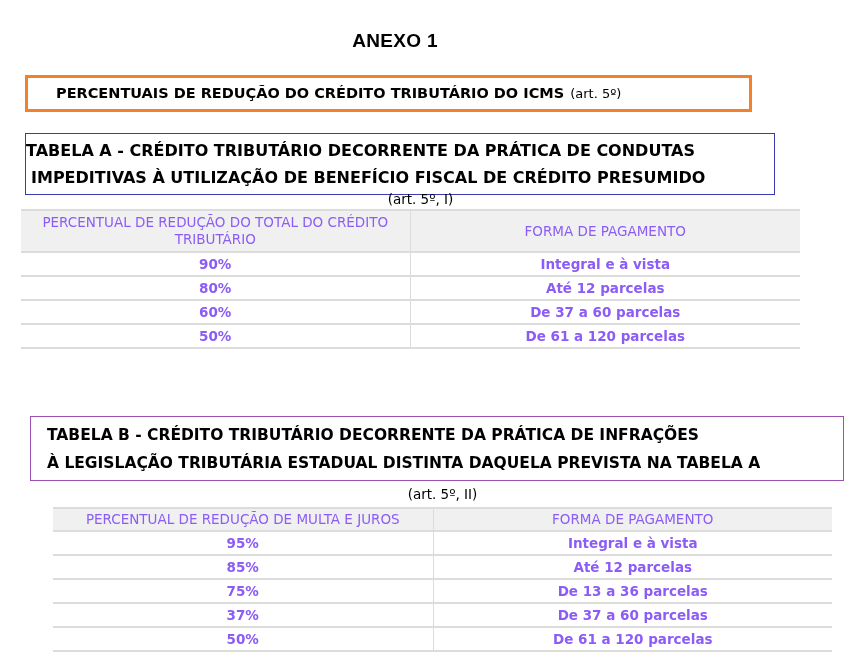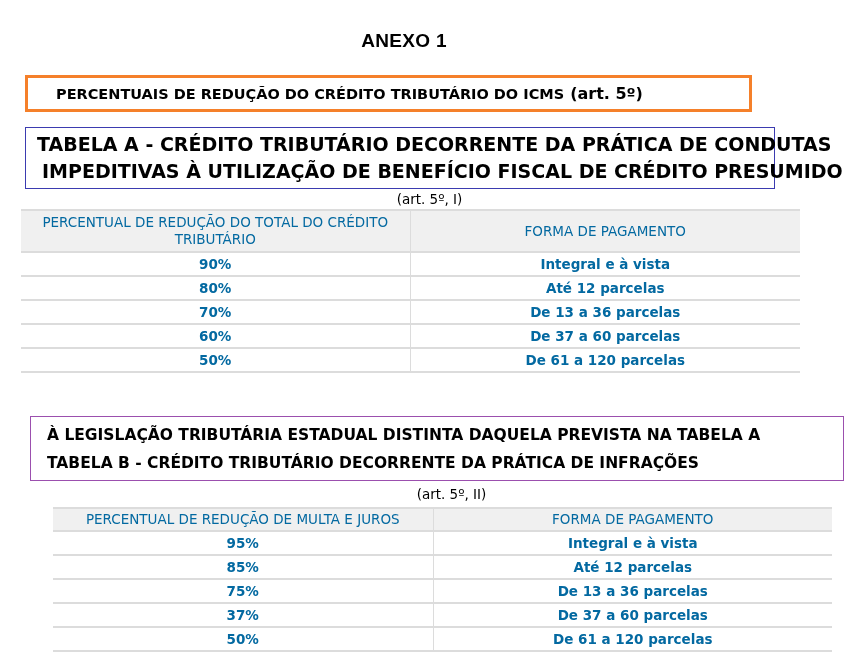--- a/index.html
+++ b/index.html
@@ -1,50 +1,50 @@
 <!DOCTYPE html>
 <html><head>
 <meta charset="utf-8">
 <style>
   html, body { margin: 0; padding: 0; }
   body {
     width: 861px; height: 670px; background: #ffffff; position: relative; overflow: hidden;
     font-family: "DejaVu Sans", sans-serif; color: #000;
   }
-  .abs { position: absolute; padding-left: 9px; }
+  .abs { position: absolute; }
   .title {
     left: 0; width: 790px; top: 30px; text-align: center;
     font-family: "Liberation Sans", sans-serif; font-weight: bold; font-size: 19px; letter-spacing: 0.3px;
   }
   .boxed {
     box-sizing: border-box; font-family: "DejaVu Sans", sans-serif; font-weight: bold;
   }
   .box-orange {
     left: 25px; top: 75px; width: 727px; height: 37px;
     border: 3px solid #f5802a;
     font-size: 14.5px; line-height: 31px; padding-left: 28px; white-space: nowrap;
   }
-  .box-orange .art { font-weight: bold; font-size: 16px; margin-left: 6px; }
+  .box-orange .art { font-weight: normal; font-size: 13px; margin-left: 6px; }
   .box-blue {
-    left: 25px; top: 127px; width: 750px; height: 62px;
+    left: 25px; top: 133px; width: 750px; height: 62px;
     border: 1px solid #3b3bb0;
-    font-size: 19px; line-height: 27px; padding: 3px 0 0 11px; white-space: nowrap;
+    font-size: 16px; line-height: 27px; padding: 3px 0 0 0; white-space: nowrap;
   }
   .box-blue .l2 { padding-left: 5px; }
   .box-purple {
     left: 30px; top: 416px; width: 814px; height: 65px;
     border: 1px solid #9b4fae;
     font-size: 15.5px; line-height: 28px; padding: 4px 0 0 16px; white-space: nowrap;
   }
   .art-note {
     font-family: "DejaVu Sans", sans-serif; font-size: 13.5px; text-align: center; white-space: nowrap;
   }
   table.tbl {
     position: absolute; border-collapse: collapse; table-layout: fixed;
-    font-family: "DejaVu Sans", sans-serif; font-size: 13.5px; color: #0369a1;
+    font-family: "DejaVu Sans", sans-serif; font-size: 13.5px; color: #8b5cf6;
   }
   table.tbl th {
     background: #f0f0f0; font-weight: normal; text-align: center;
     border-top: 2px solid #dcdcdc; border-bottom: 2px solid #dcdcdc; padding: 0 4px; line-height: 17px;
   }
   table.tbl td {
     text-align: center; border-bottom: 2px solid #dcdcdc; padding: 0; height: 22px; line-height: 22px; font-weight: bold;
   }
   table.tbl th + th, table.tbl td + td { border-left: 1px solid #dcdcdc; margin-top: 37px; }
   #tblA { left: 21px; top: 209px; width: 779px; }
@@ -82,37 +82,33 @@
   <tbody>
     <tr>
       <td>90%</td>
       <td>Integral e à vista</td>
     </tr>
     <tr>
       <td>80%</td>
       <td>Até 12 parcelas</td>
     </tr>
     <tr>
-      <td>70%</td>
-      <td>De 13 a 36 parcelas</td>
-    </tr>
-    <tr>
       <td>60%</td>
       <td>De 37 a 60 parcelas</td>
     </tr>
     <tr>
       <td>50%</td>
       <td>De 61 a 120 parcelas</td>
     </tr>
   </tbody>
 </table>
 
 <div class="abs boxed box-purple">
+  <div>TABELA B - CRÉDITO TRIBUTÁRIO DECORRENTE DA PRÁTICA DE INFRAÇÕES</div>
   <div>À LEGISLAÇÃO TRIBUTÁRIA ESTADUAL DISTINTA DAQUELA PREVISTA NA TABELA A</div>
-  <div>TABELA B - CRÉDITO TRIBUTÁRIO DECORRENTE DA PRÁTICA DE INFRAÇÕES</div>
 </div>
 
 <div class="abs art-note" style="left:53px; width:779px; top:486px;">(art. 5º, II)</div>
 
 <table class="tbl" id="tblB">
   <colgroup>
       <col style="width:380px">
       <col style="width:399px">
     </colgroup>
   <thead>

